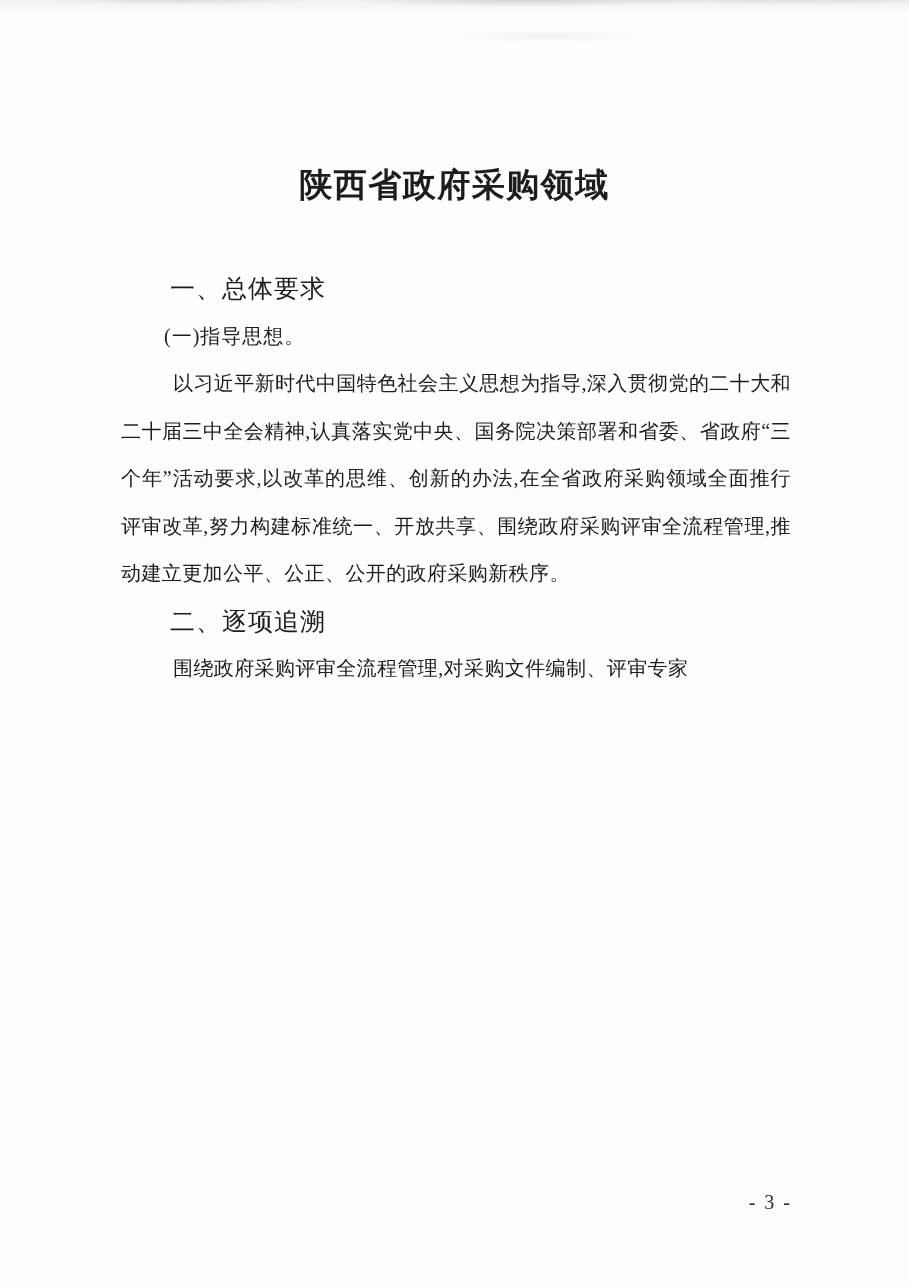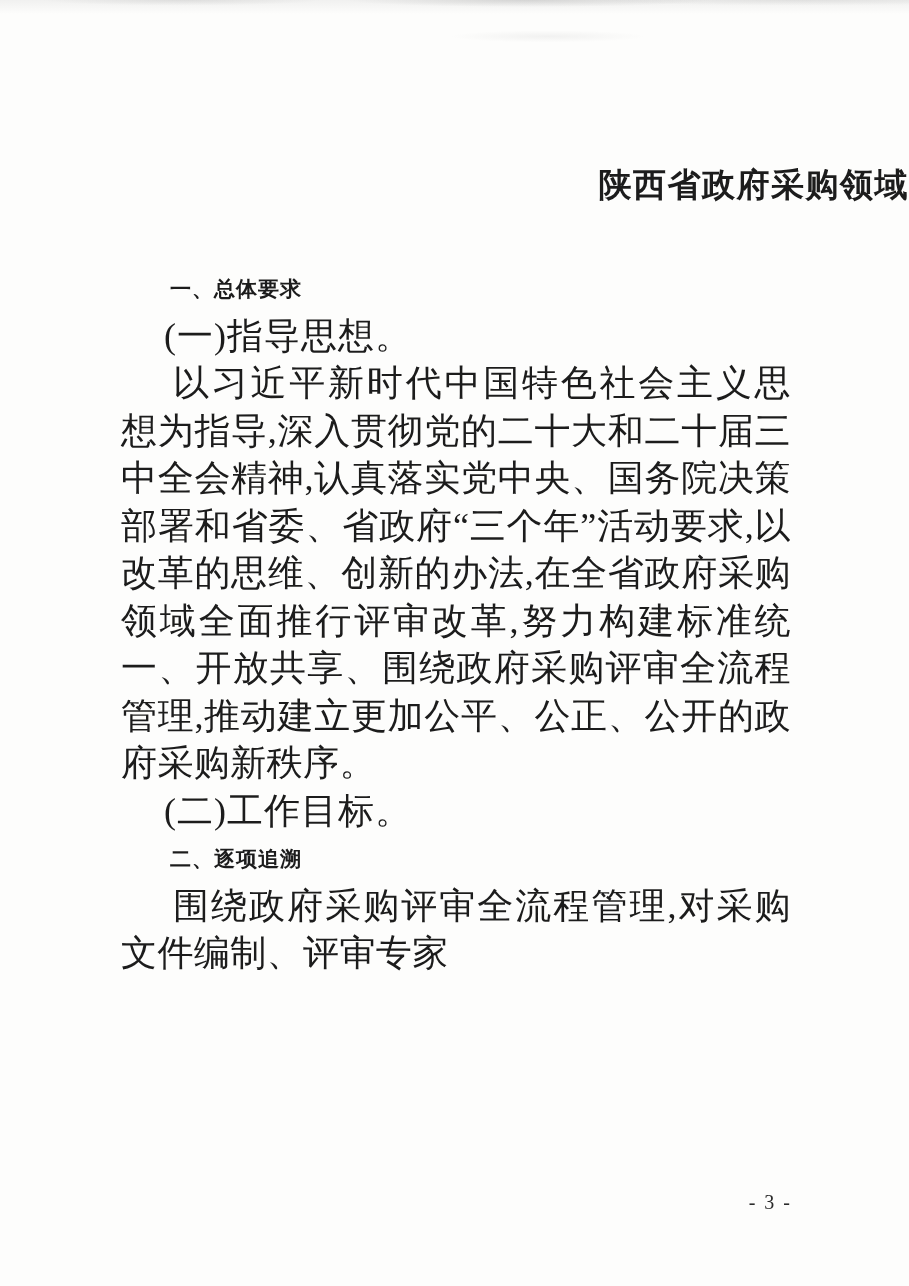--- a/index.html
+++ b/index.html
@@ -41,37 +41,36 @@
     padding-top: 163px;
     text-align: center;
     font-weight: 700;
     font-size: 33px;
     line-height: 45px;
     letter-spacing: 1.5px;
     font-family: "Liberation Serif", "DejaVu Serif", serif;
   }
   .doc-title .title-line {
     display: block;
-    text-align: right;
   }
   .doc-body {
     width: 670px;
     margin-left: 121px;
     margin-top: 57px;
   }
   .block {
     margin: 0;
     line-height: 47.5px;
-    font-size: 36px;
+    font-size: 20px;
   }
   
   .block-h1 {
     font-family: "Liberation Sans", "DejaVu Sans", sans-serif;
-    font-weight: 700;
-    font-size: 21px;
+    font-weight: 400;
+    font-size: 25px;
     padding-left: 49px;
     letter-spacing: 1px;
   }
   
   .block-h2 {
     font-family: "Liberation Serif", "DejaVu Serif", serif;
     font-weight: 400;
     padding-left: 43px;
     letter-spacing: 1px;
   }
@@ -101,19 +100,18 @@
   <div class="scan-smudge"></div>
 
   <h1 class="doc-title">
     <span class="title-line">陕西省政府采购领域</span>
   </h1>
 
   <div class="doc-body">
       <div class="block block-h1">一、总体要求</div>
       <div class="block block-h2">(一)指导思想。</div>
       <div class="block block-p">以习近平新时代中国特色社会主义思想为指导,深入贯彻党的二十大和二十届三中全会精神,认真落实党中央、国务院决策部署和省委、省政府“三个年”活动要求,以改革的思维、创新的办法,在全省政府采购领域全面推行评审改革,努力构建标准统一、开放共享、围绕政府采购评审全流程管理,推动建立更加公平、公正、公开的政府采购新秩序。</div>
-      <div class="block block-h2">(二)工作目标。</div>
       <div class="block block-h1">二、逐项追溯</div>
       <div class="block block-p">围绕政府采购评审全流程管理,对采购文件编制、评审专家</div>
     </div>
 
   <div class="page-number">- 3 -</div>
 </div>
 
 </body></html>

